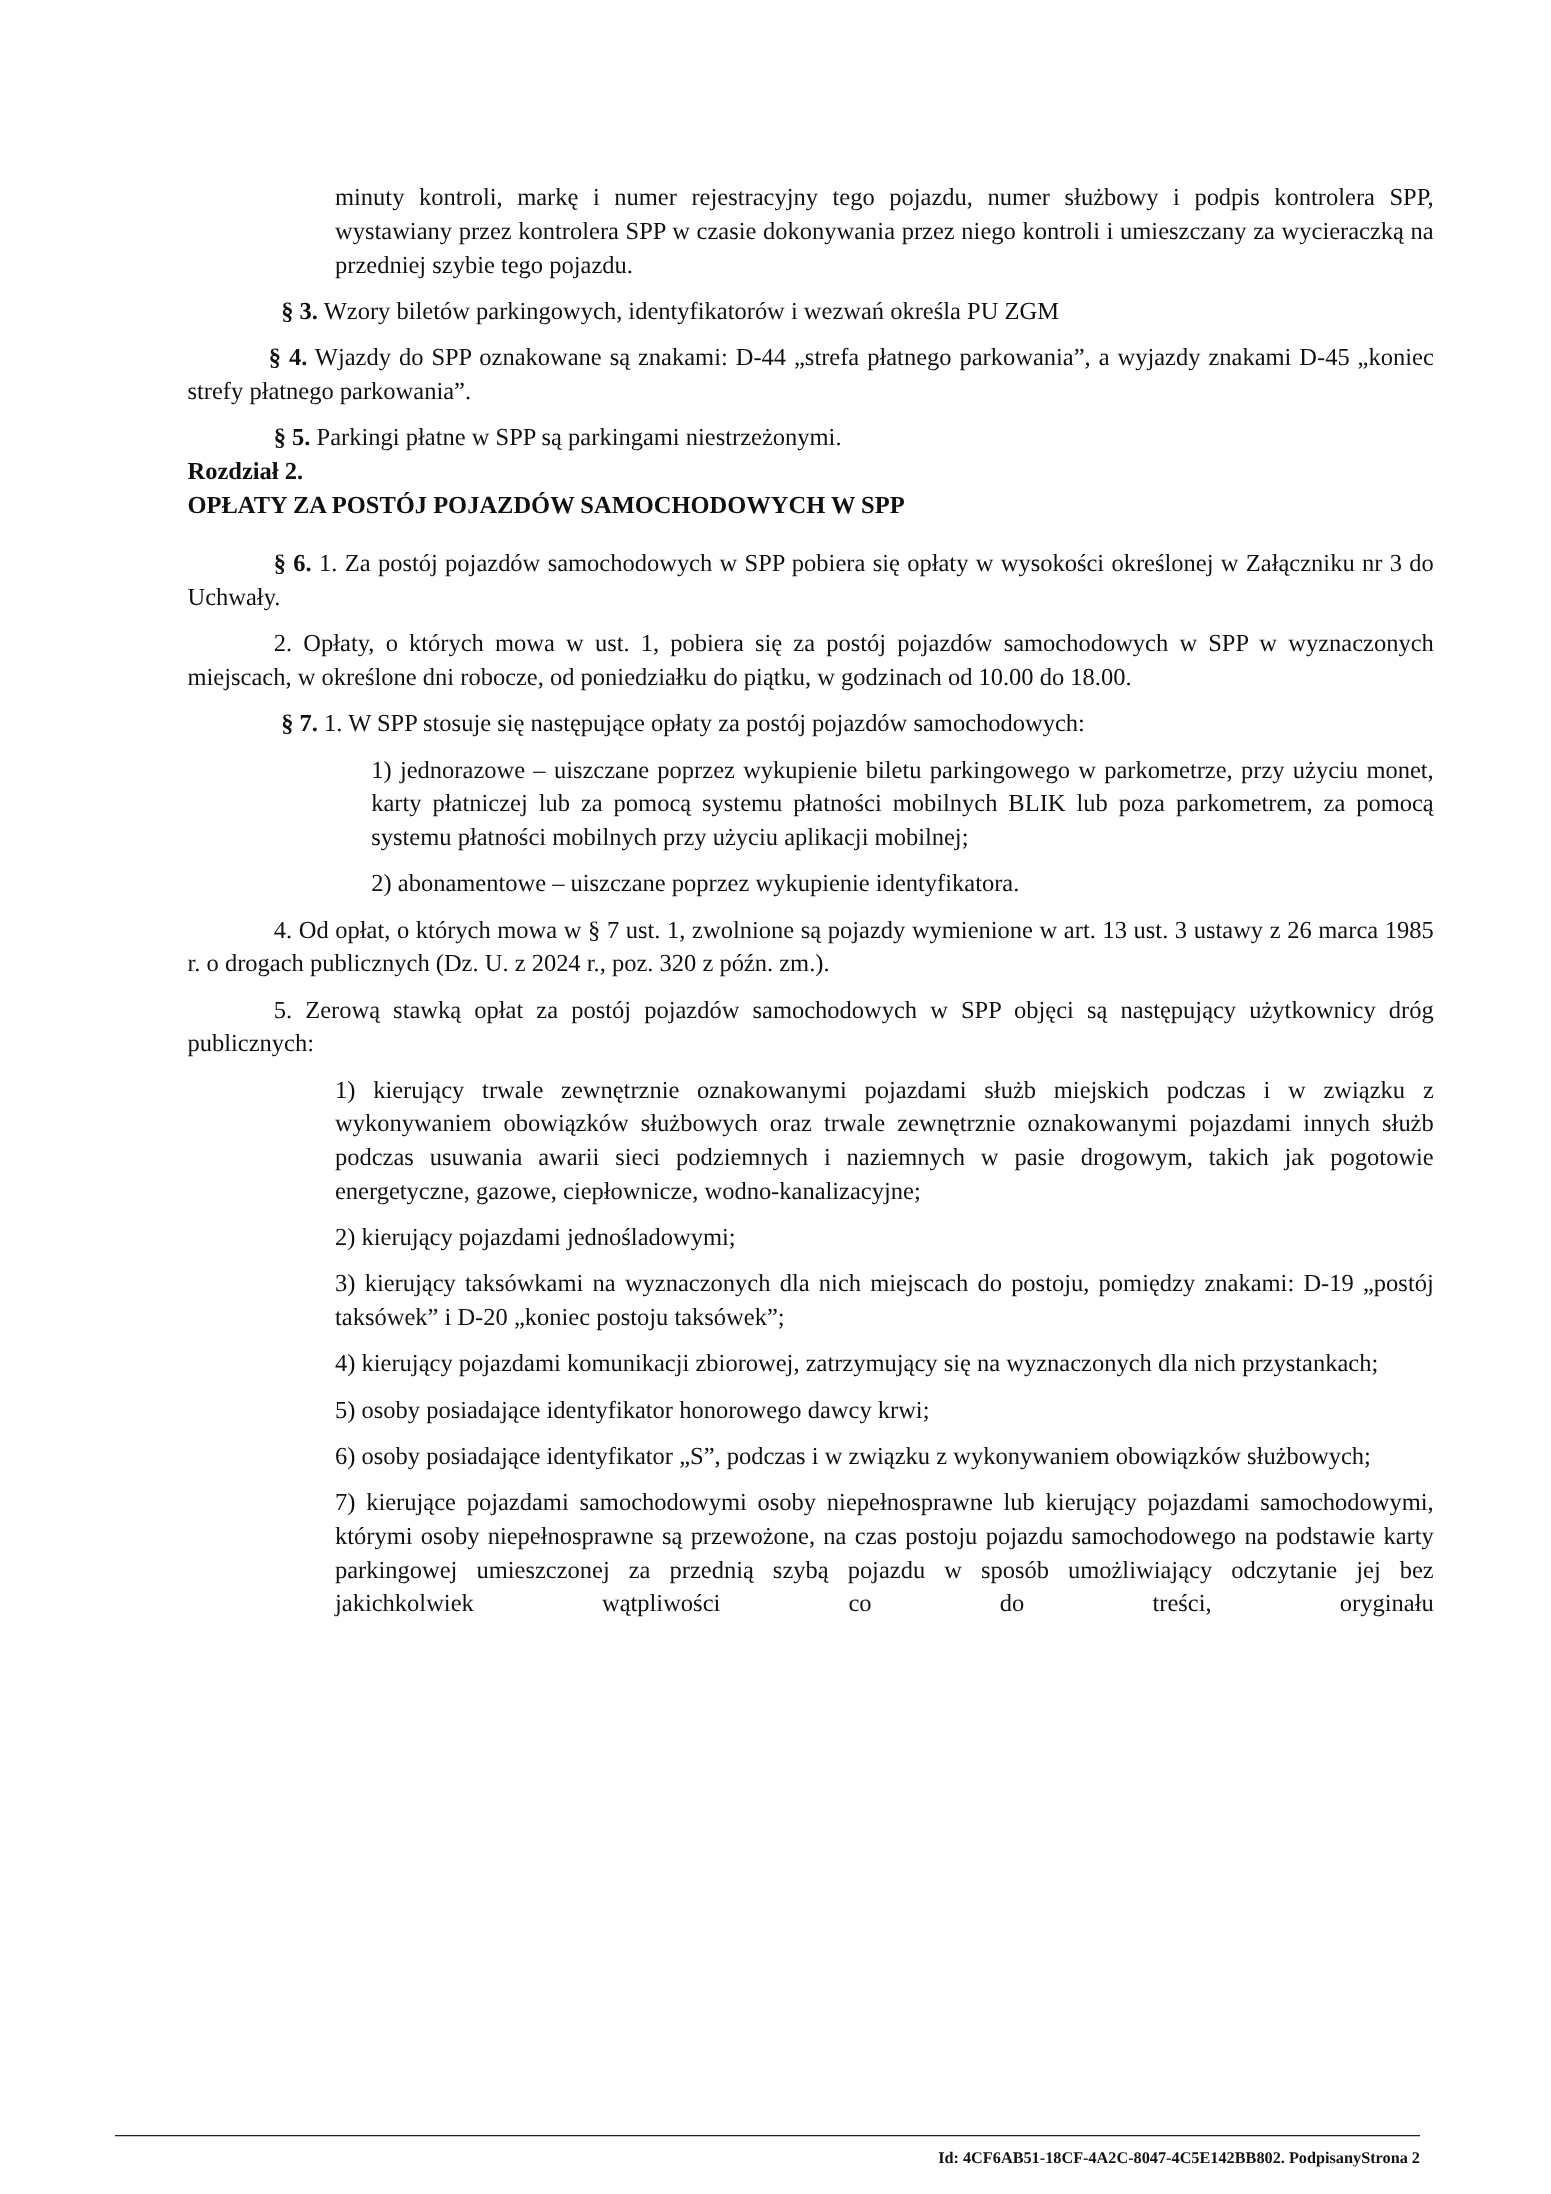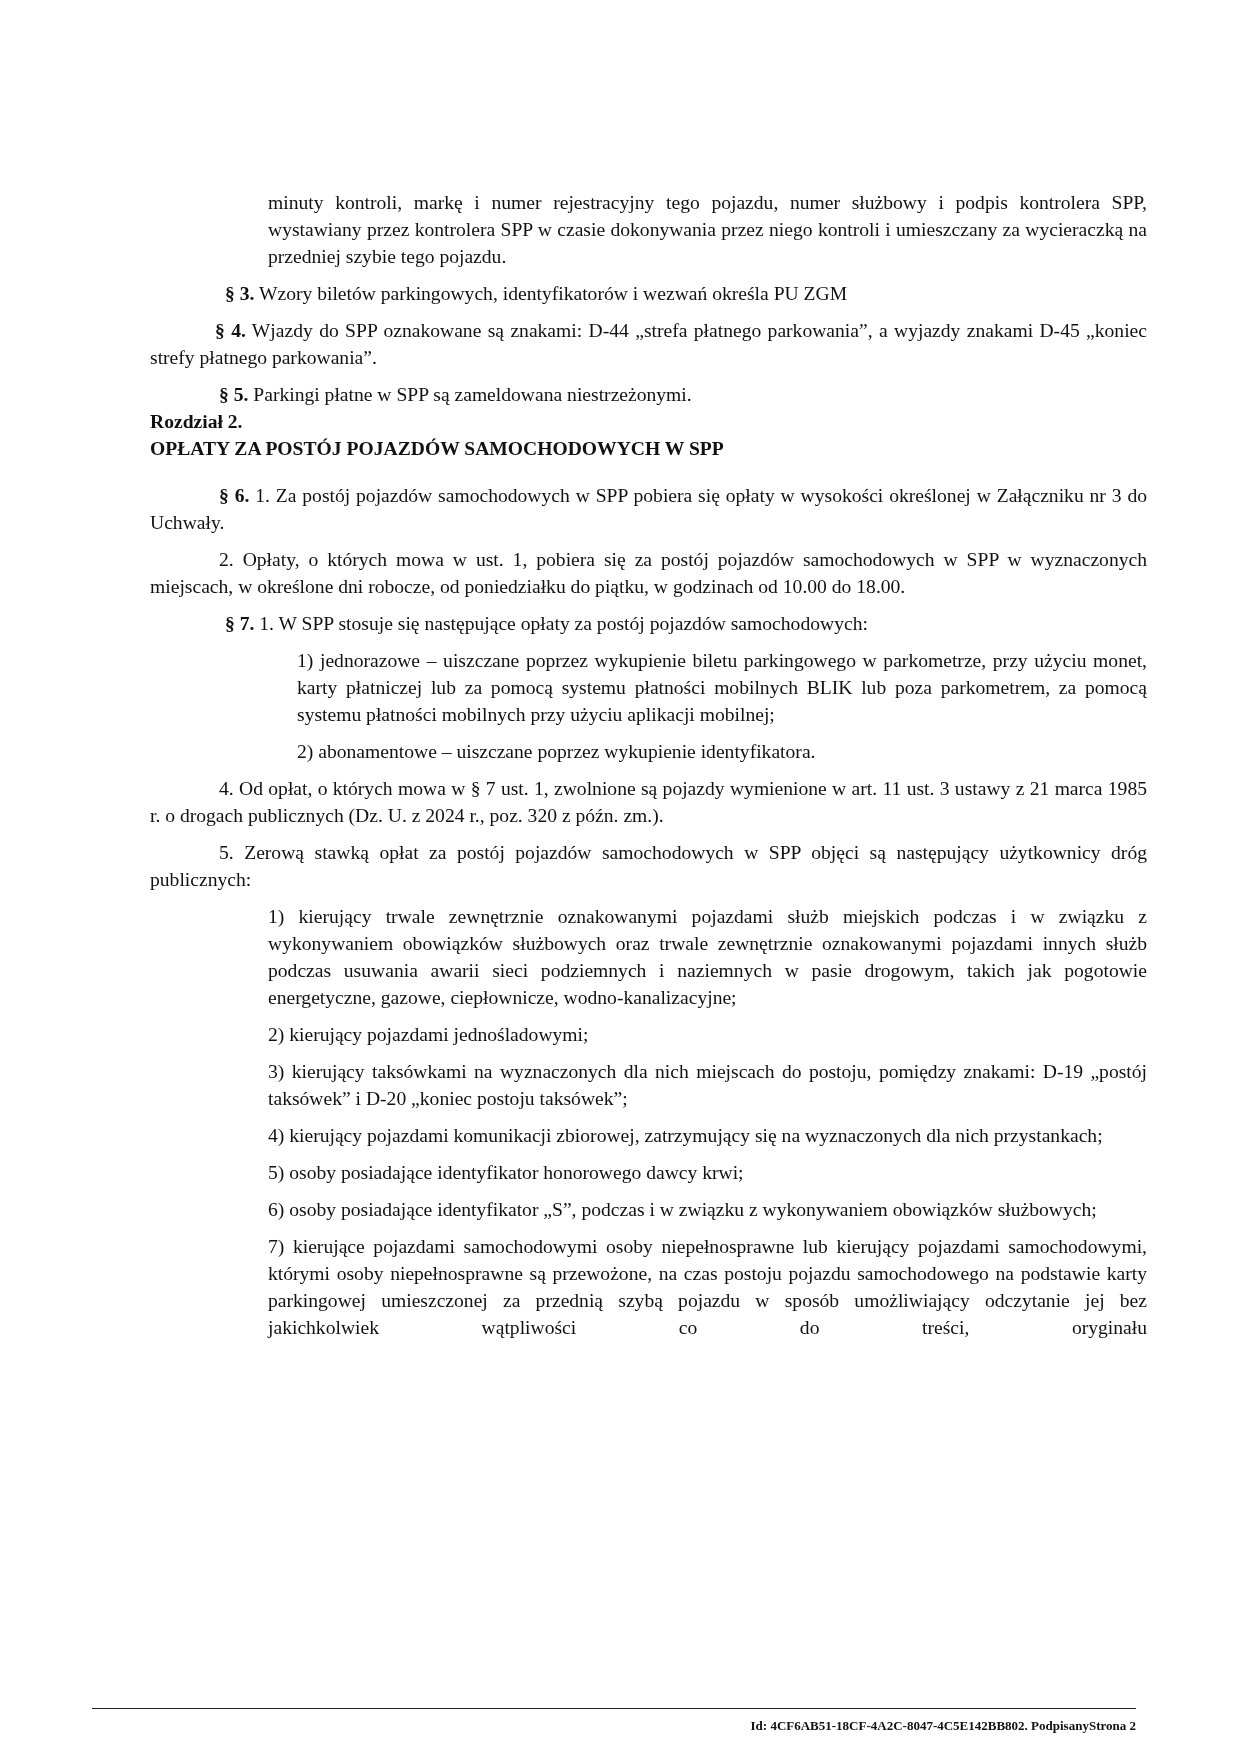--- a/index.html
+++ b/index.html
@@ -28,21 +28,20 @@
       font-size: 19.6px;
       line-height: 27px;
       text-align: justify;
     }
     .p {
       margin: 0;
       text-align: justify;
     }
     .cont {
       padding-left: 118px;
-      margin-top: 44px;
     }
     .indent-first {
       text-indent: 69px;
     }
     .indent-first-75 {
       text-indent: 75px;
     }
     .indent-first-65 {
       text-indent: 65px;
     }
@@ -88,37 +87,37 @@
 <div class="page">
 
   <div class="body-text" style="top:145px;">
 
     <p class="p cont">minuty kontroli, markę i numer rejestracyjny tego pojazdu, numer służbowy i podpis kontrolera SPP, wystawiany przez kontrolera SPP w czasie dokonywania przez niego kontroli i umieszczany za wycieraczką na przedniej szybie tego pojazdu.</p>
 
     <p class="p gap-m indent-first-75"><b class="para">§ 3.</b><span> Wzory biletów parkingowych, identyfikatorów i wezwań określa PU ZGM</span></p>
 
     <p class="p gap-m indent-first-65"><b class="para">§ 4.</b><span> Wjazdy do SPP oznakowane są znakami: D-44 „strefa płatnego parkowania”, a wyjazdy znakami D-45 „koniec strefy płatnego parkowania”.</span></p>
 
-    <p class="p gap-m indent-first"><b class="para">§ 5.</b><span> Parkingi płatne w SPP są zameldowana niestrzeżonymi.</span></p>
+    <p class="p gap-m indent-first"><b class="para">§ 5.</b><span> Parkingi płatne w SPP są parkingami niestrzeżonymi.</span></p>
 
     <p class="chapter gap-l">Rozdział 2.</p>
     <p class="chapter">OPŁATY ZA POSTÓJ POJAZDÓW SAMOCHODOWYCH W SPP</p>
 
     <p class="p gap-s indent-first"><b class="para">§ 6.</b><span> 1. Za postój pojazdów samochodowych w SPP pobiera się opłaty w wysokości określonej w Załączniku nr 3 do Uchwały.</span></p>
 
     <p class="p gap-m indent-first">2. Opłaty, o których mowa w ust. 1, pobiera się za postój pojazdów samochodowych w SPP w wyznaczonych miejscach, w określone dni robocze, od poniedziałku do piątku, w godzinach od 10.00 do 18.00.</p>
 
     <p class="p gap-m indent-first-75"><b class="para">§ 7.</b><span> 1. W SPP stosuje się następujące opłaty za postój pojazdów samochodowych:</span></p>
 
     <p class="p gap-m list-a">1) jednorazowe – uiszczane poprzez wykupienie biletu parkingowego w    parkometrze, przy użyciu monet, karty płatniczej lub za pomocą systemu płatności mobilnych BLIK lub poza parkometrem, za pomocą systemu płatności mobilnych przy użyciu aplikacji mobilnej;</p>
     <p class="p gap-m list-a">2) abonamentowe – uiszczane poprzez wykupienie identyfikatora.</p>
 
 
 
-    <p class="p gap-m indent-first">4. Od opłat, o których mowa w § 7 ust. 1, zwolnione są pojazdy wymienione w art. 11 ust. 3 ustawy z 21 marca 1985 r. o drogach publicznych (Dz. U. z 2024 r., poz. 320 z późn. zm.).</p>
+    <p class="p gap-m indent-first">4. Od opłat, o których mowa w § 7 ust. 1, zwolnione są pojazdy wymienione w art. 13 ust. 3 ustawy z 26 marca 1985 r. o drogach publicznych (Dz. U. z 2024 r., poz. 320 z późn. zm.).</p>
 
     <p class="p gap-m indent-first">5. Zerową stawką opłat za postój pojazdów samochodowych w SPP objęci są następujący użytkownicy dróg publicznych:</p>
 
     <p class="p gap-m list-b">1) kierujący trwale zewnętrznie oznakowanymi pojazdami służb miejskich podczas i w związku z wykonywaniem obowiązków służbowych oraz trwale zewnętrznie oznakowanymi pojazdami innych służb podczas usuwania awarii sieci podziemnych i naziemnych w pasie drogowym, takich jak pogotowie energetyczne, gazowe, ciepłownicze, wodno-kanalizacyjne;</p>
     <p class="p gap-m list-b">2) kierujący pojazdami jednośladowymi;</p>
     <p class="p gap-m list-b">3) kierujący taksówkami na wyznaczonych dla nich miejscach do postoju, pomiędzy znakami: D-19 „postój taksówek” i D-20 „koniec postoju taksówek”;</p>
     <p class="p gap-m list-b">4) kierujący pojazdami komunikacji zbiorowej, zatrzymujący się na wyznaczonych dla nich przystankach;</p>
     <p class="p gap-m list-b">5) osoby posiadające identyfikator honorowego dawcy krwi;</p>
     <p class="p gap-m list-b">6) osoby posiadające identyfikator „S”, podczas i w związku z wykonywaniem obowiązków służbowych;</p>
     <p class="p gap-m list-b" style="text-align-last: justify;">7) kierujące pojazdami samochodowymi osoby niepełnosprawne lub kierujący pojazdami samochodowymi, którymi osoby niepełnosprawne są przewożone, na czas postoju pojazdu samochodowego na podstawie karty parkingowej umieszczonej za przednią szybą pojazdu w sposób umożliwiający odczytanie jej bez jakichkolwiek wątpliwości co do treści, oryginału</p>

